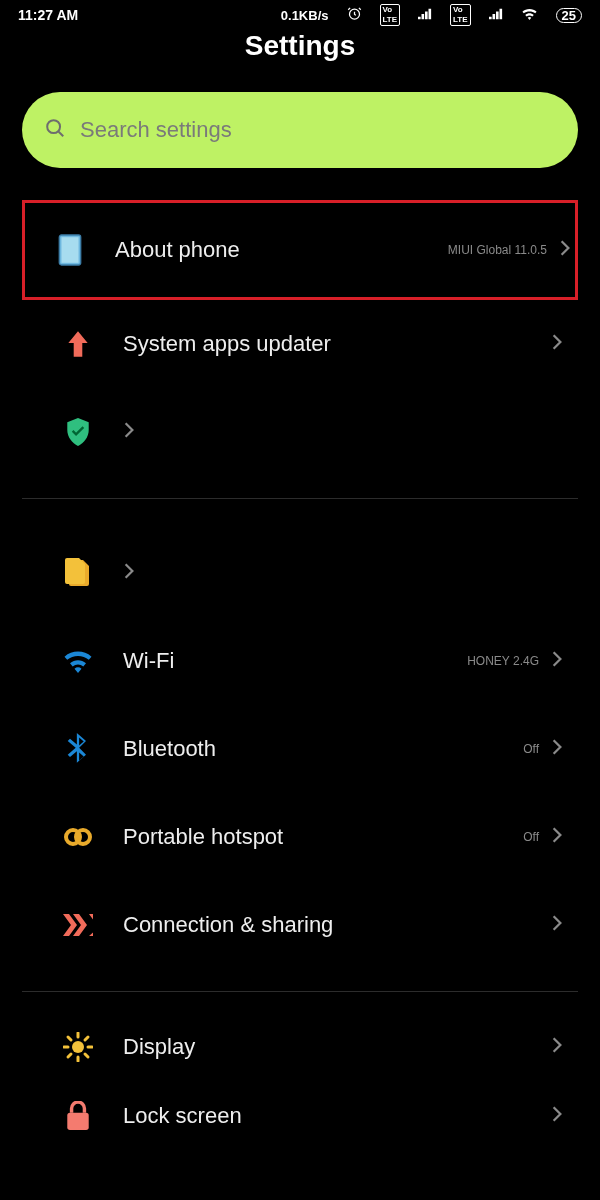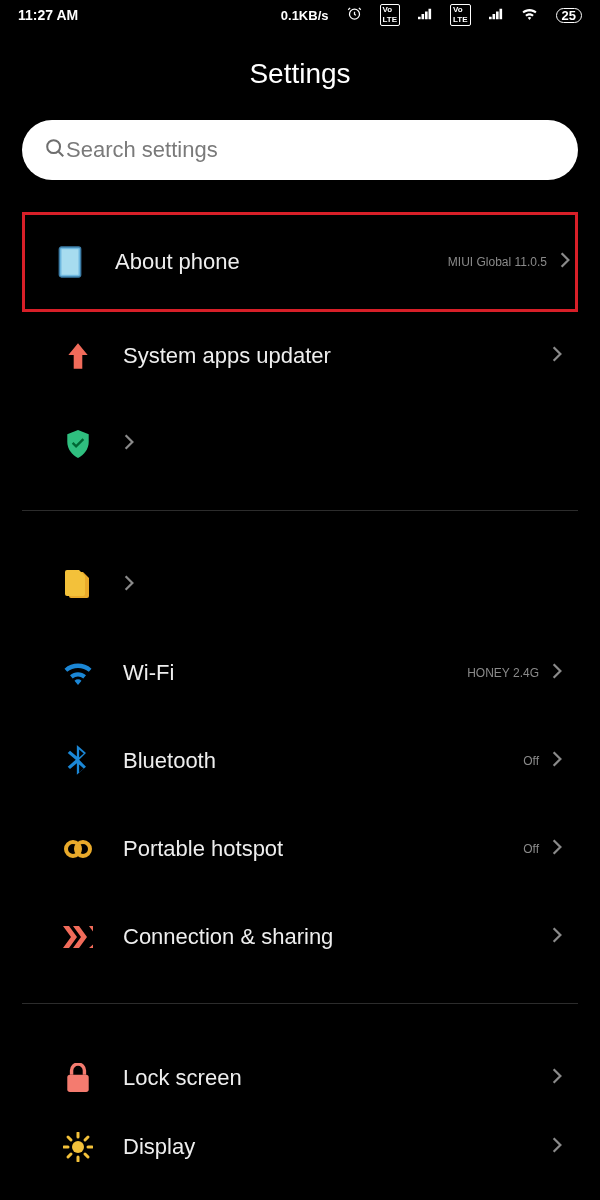--- a/index.html
+++ b/index.html
@@ -36,32 +36,32 @@
     border: 1.5px solid #fff;
     border-radius: 8px;
     padding: 4px 5px;
     font-size: 13px;
     height: 15px;
     line-height: 1;
   }
   .page-title {
     text-align: center;
     font-size: 28px;
-    font-weight: 400;
-    margin-top: 28px;
+    font-weight: 700;
     margin-bottom: 30px;
   }
   .search-bar {
     margin: 0 22px;
-    background: #ffffff;
+    background: #bef264;
     border-radius: 40px;
-    height: 60px;
+    height: 76px;
     display: flex;
     align-items: center;
     padding: 0 22px;
+    gap: 14px;
   }
   .search-bar .search-icon {
     color: #6e6e6e;
   }
   .search-placeholder {
     color: #7a7a7a;
     font-size: 22px;
   }
   .section {
     padding: 0 33px;
@@ -285,35 +285,20 @@
           <path d="M2 2l6 6-6 6"></path>
         </svg>
     </span>
   </div>
 </div>
 
 <div class="divider"></div>
 
 <div class="section">
   <div class="section-gap"></div>
-
-  <div class="row">
-    <span class="icon-slot">
-      <svg width="24" height="30" viewBox="0 0 22 28">
-          <rect x="1" y="11" width="20" height="16" rx="2.5" fill="#f47b6f"></rect>
-          <path d="M5 11V7a6 6 0 0 1 12 0v4" fill="none" stroke="#f47b6f" stroke-width="3.2"></path>
-        </svg>
-    </span>
-    <span class="label">Lock screen</span>
-    <span class="chev">
-      <svg width="12" height="18" viewBox="0 0 10 16" fill="none" stroke="#8a8a8a" stroke-width="2">
-          <path d="M2 2l6 6-6 6"></path>
-        </svg>
-    </span>
-  </div>
 
   <div class="row" style="height:50px">
     <span class="icon-slot">
       <svg width="30" height="30" viewBox="0 0 30 30">
           <circle cx="15" cy="15" r="6" fill="#f3c13a"></circle>
           <g stroke="#f3c13a" stroke-width="3" stroke-linecap="round">
             <line x1="15" y1="1" x2="15" y2="5"></line>
             <line x1="15" y1="25" x2="15" y2="29"></line>
             <line x1="1" y1="15" x2="5" y2="15"></line>
             <line x1="25" y1="15" x2="29" y2="15"></line>
@@ -324,13 +309,28 @@
           </g>
         </svg>
     </span>
     <span class="label">Display</span>
     <span class="chev">
       <svg width="12" height="18" viewBox="0 0 10 16" fill="none" stroke="#8a8a8a" stroke-width="2">
           <path d="M2 2l6 6-6 6"></path>
         </svg>
     </span>
   </div>
+
+  <div class="row">
+    <span class="icon-slot">
+      <svg width="24" height="30" viewBox="0 0 22 28">
+          <rect x="1" y="11" width="20" height="16" rx="2.5" fill="#f47b6f"></rect>
+          <path d="M5 11V7a6 6 0 0 1 12 0v4" fill="none" stroke="#f47b6f" stroke-width="3.2"></path>
+        </svg>
+    </span>
+    <span class="label">Lock screen</span>
+    <span class="chev">
+      <svg width="12" height="18" viewBox="0 0 10 16" fill="none" stroke="#8a8a8a" stroke-width="2">
+          <path d="M2 2l6 6-6 6"></path>
+        </svg>
+    </span>
+  </div>
 </div>
 
 </body></html>

